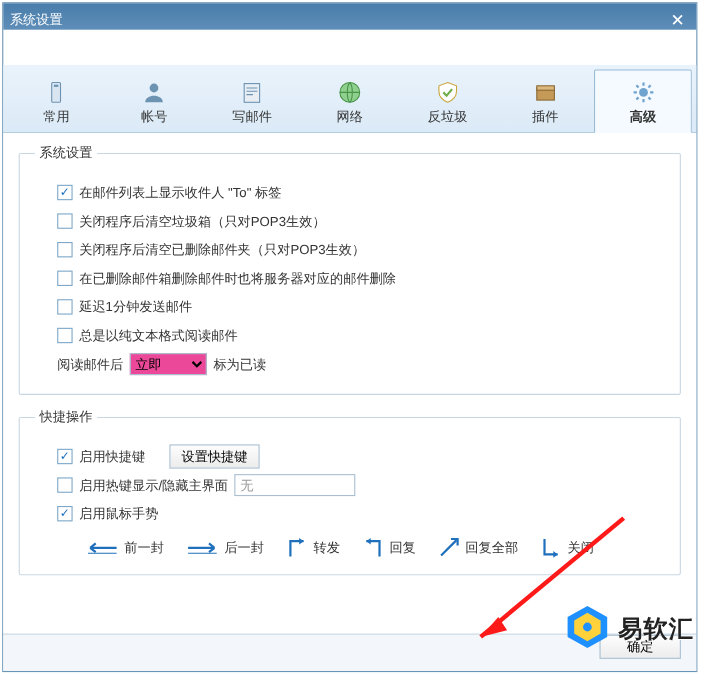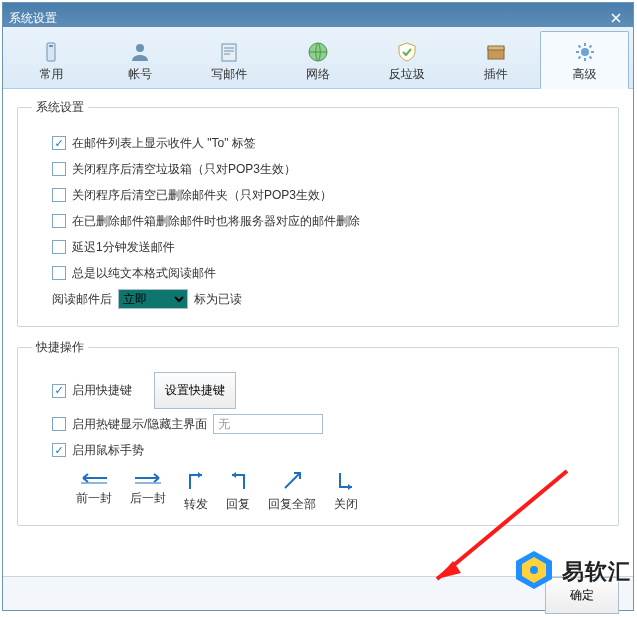--- a/index.html
+++ b/index.html
@@ -37,20 +37,21 @@
     width: 22px; height: 18px;
     display: flex; align-items: center; justify-content: center;
     cursor: pointer;
   }
   .tabs {
     display: flex;
     background: linear-gradient(#eaf3fb, #dbeaf7);
     border-bottom: 1px solid #b6cde0;
     padding: 4px 4px 0 4px;
     height: 62px;
+    margin-top: 32px;
   }
   .tab {
     flex: 1;
     text-align: center;
     padding: 4px 0 2px 0;
     cursor: pointer;
     font-size: 12px;
     border: 1px solid transparent;
     border-bottom: none;
     display: flex;
@@ -58,20 +59,21 @@
     align-items: center;
     justify-content: center;
     gap: 2px;
   }
   .tab.active {
     background: #f4faff;
     border: 1px solid #9abbd6;
     border-bottom: 1px solid #f4faff;
     margin-bottom: -1px;
     border-radius: 2px 2px 0 0;
+    font-weight: bold;
   }
   .tab .icon-wrap {
     width: 24px; height: 24px;
     display: flex; align-items: center; justify-content: center;
   }
   .content {
     flex: 1;
     background: #fff;
     padding: 10px 14px 4px 14px;
     overflow: hidden;
@@ -105,46 +107,46 @@
   .cb.checked::after {
     content: "✓";
     color: #1e6fbc;
     font-size: 11px;
     line-height: 1;
   }
   select {
     font-size: 12px;
     height: 20px;
     border: 1px solid #a9bfd1;
-    background: #0f766e;
+    background: #ec4899;
   }
   .btn {
     font-size: 12px;
-    height: 37px;
+    height: 22px;
     padding: 0 10px;
     border: 1px solid #a9bfd1;
     background: linear-gradient(#fdfdfd,#ececec);
     cursor: pointer;
   }
   input[type="text"] {
     font-size: 12px;
     height: 20px;
     border: 1px solid #a9bfd1;
     padding: 0 4px;
     width: 110px;
   }
   input[type="text"]::placeholder { color: #999; }
   .gestures {
     display: flex;
     gap: 18px;
     margin: 8px 0 0 44px;
   }
   .gesture {
     display: flex;
-    flex-direction: column;
+    flex-direction: row;
     align-items: center;
     gap: 3px;
     font-size: 12px;
   }
   .gesture svg { display: block; }
   .footer {
     height: 34px;
     border-top: 1px solid #c9d7e3;
     background: #f3f7fb;
     display: flex;

